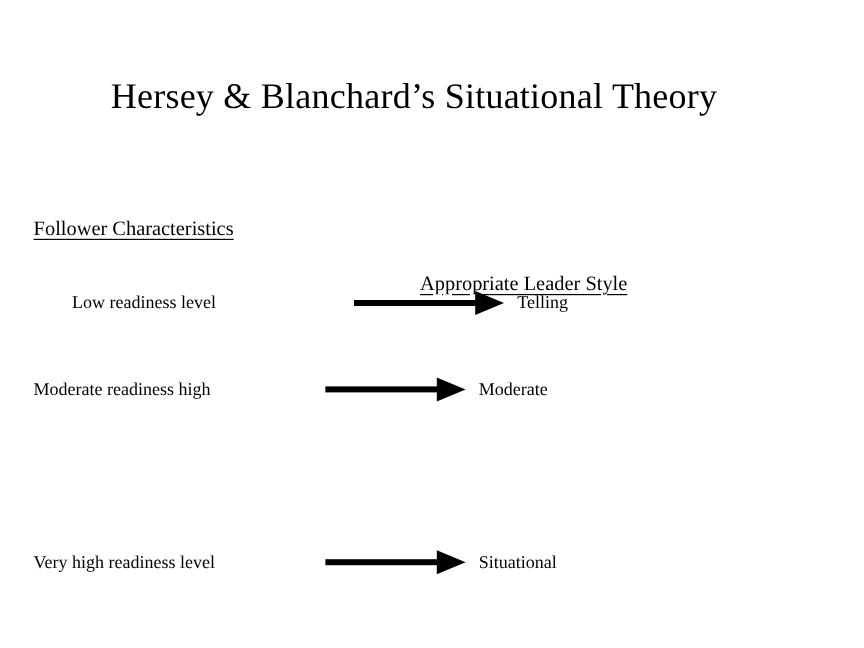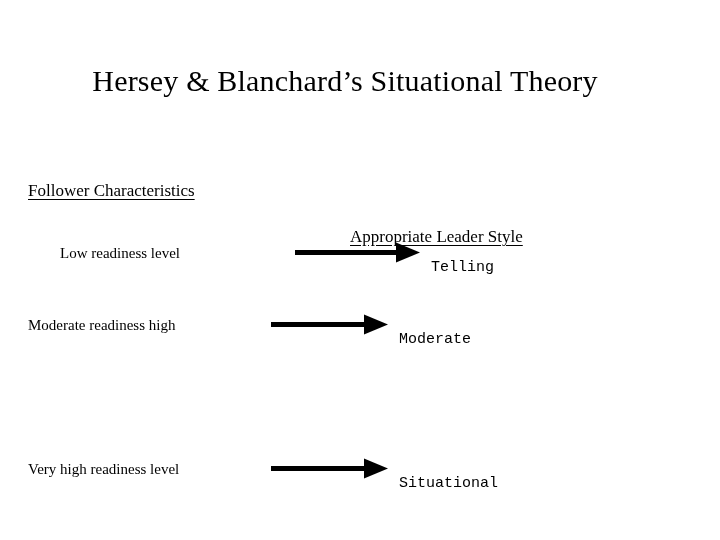--- a/index.html
+++ b/index.html
@@ -58,25 +58,24 @@
     position: absolute;
     left: 28px;
     top: 0;
     font-size: 15px;
     line-height: 24px;
     white-space: nowrap;
   }
   .row-value {
     position: absolute;
     left: 399px;
-    top: 15px;
+    top: 0;
     font-size: 15px;
     line-height: 24px;
     white-space: nowrap;
-    font-family: Liberation Mono, monospace;
   }
   .row-arrow {
     position: absolute;
     top: 0;
     height: 24px;
     display: block;
   }
   .row-arrow svg { display: block; }
 </style>
 </head>

